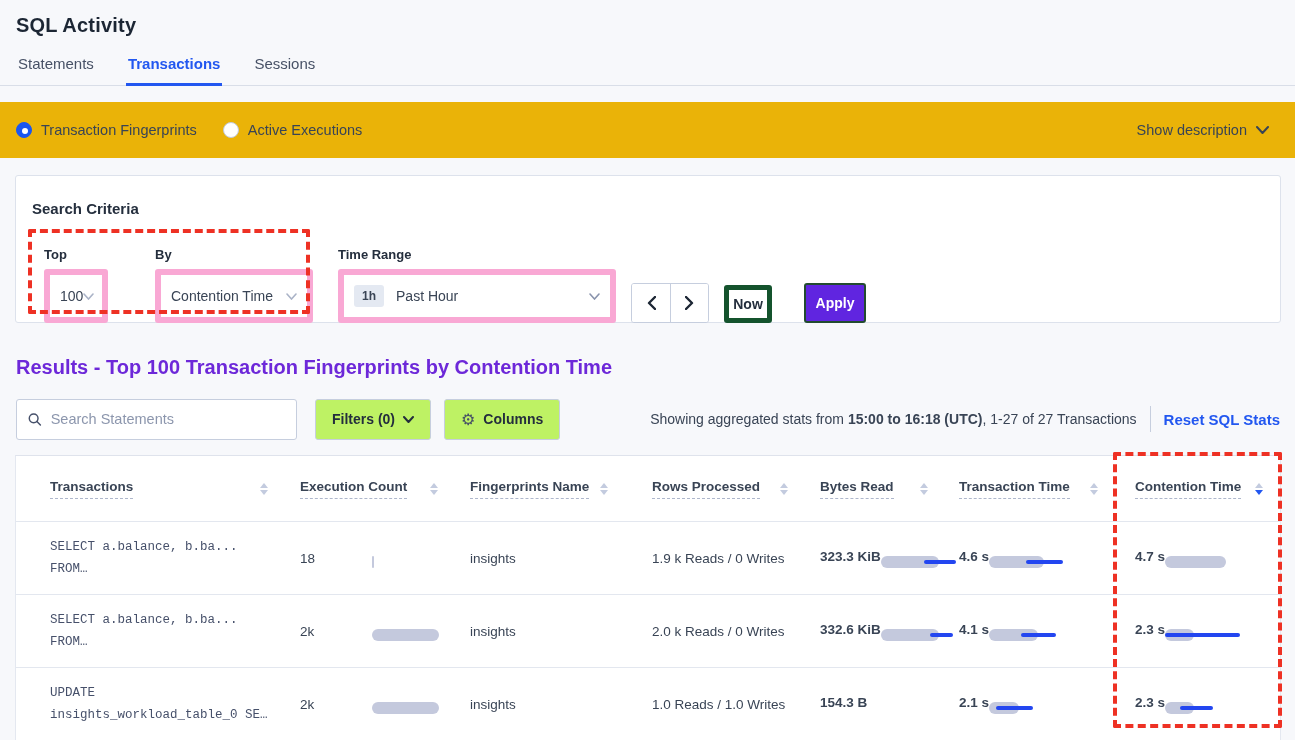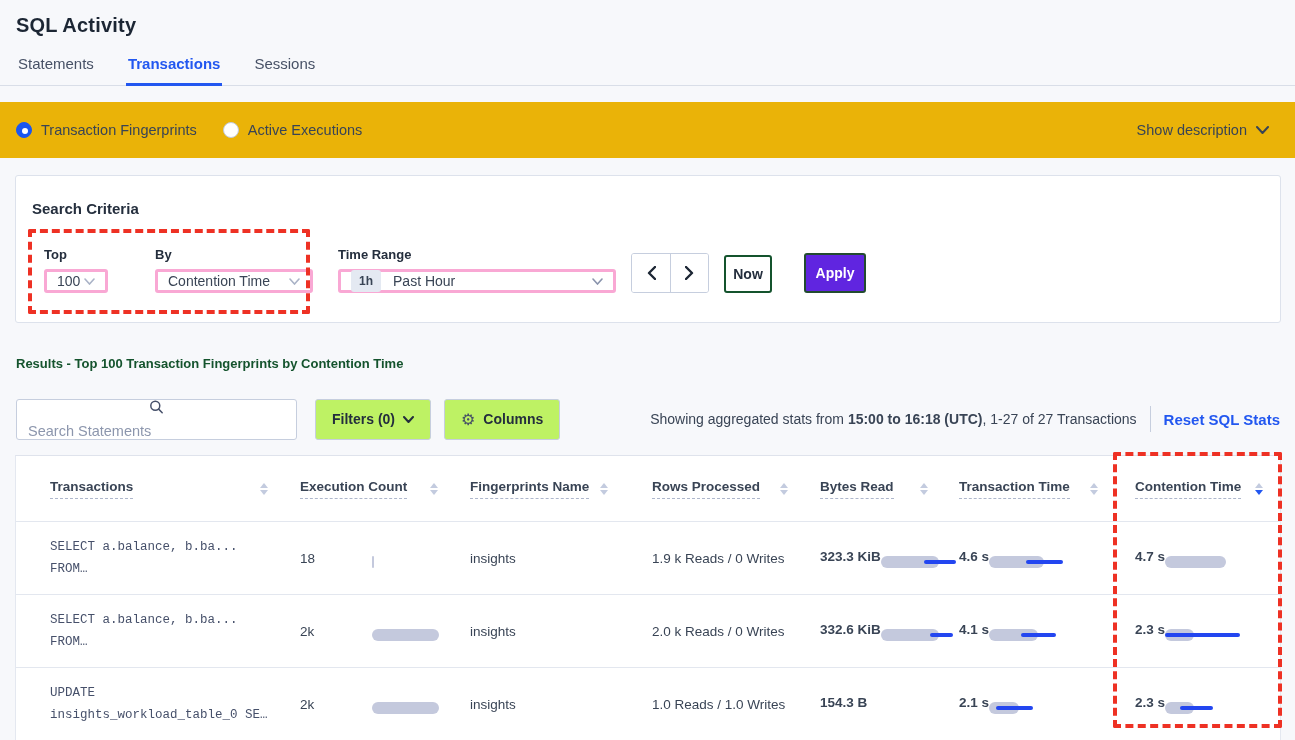--- a/index.html
+++ b/index.html
@@ -23,38 +23,38 @@
   .radio-dot { width:16px; height:16px; border-radius:50%; border:1px solid #c2cadb; background:#fff; position:relative;}
   .radio-opt.selected .radio-dot { background:#1a56f0; border-color:#1a56f0; }
   .radio-opt.selected .radio-dot::after { content:""; position:absolute; left:5px; top:5px; width:6px; height:6px; border-radius:50%; background:#fff;}
   .show-desc { display:flex; align-items:center; gap:9px; font-size:14.5px; color:#394455; cursor:pointer;}
   
   .criteria-card { position:absolute; left:15px; top:175px; width:1266px; height:148px; background:#fff; border:1px solid #dde2ec; border-radius:3px; padding:16px; }
   .criteria-heading { font-size:15px; font-weight:700; color:#242e3d; margin-top:8px;}
   .criteria-row { display:flex; margin-top:30px; }
   .field { display:flex; flex-direction:column; }
   .field-label { font-size:13px; font-weight:700; color:#242e3d; margin-bottom:7px;}
-  .select { height:24px; background:#fff; border:3px solid #f9a8d4; border-radius:3px; display:flex; align-items:center; padding:0 10px; font-size:14px; color:#394455; cursor:pointer;}
+  .select { height:54px; background:#fff; border:6px solid #f9a8d4; border-radius:3px; display:flex; align-items:center; padding:0 10px; font-size:14px; color:#394455; cursor:pointer;}
   .select .chev { margin-left:auto; color:#aab3c7; }
   .sel-top { width:64px; margin-left:12px; }
   .sel-by  { width:158px; }
   .f-by { margin-left:47px; }
   .f-tr { margin-left:25px; }
   .sel-tr { width:278px; }
   .tr-badge { background:#e4e9f2; color:#394455; font-size:12px; font-weight:700; border-radius:3px; padding:4px 8px; margin-right:12px;}
   .tr-buttons { display:flex; align-items:flex-end; margin-left:15px; gap:0;}
   .nav-pair { display:flex; border:1px solid #c6cede; border-radius:3px; overflow:hidden; background:#fff;}
   .nav-btn { width:38px; height:38px; display:flex; align-items:center; justify-content:center; background:#fff; border:none; cursor:pointer;}
   .nav-btn + .nav-btn { border-left:1px solid #c6cede; }
-  .now-btn { margin-left:15px; height:38px; width:48px; background:#fff; border:2px solid #14532d; border-radius:3px; font-size:14px; font-weight:700; color:#242e3d; cursor:pointer; font-family:inherit;}
+  .now-btn { margin-left:15px; height:38px; width:48px; background:#fff; border:5px solid #14532d; border-radius:3px; font-size:14px; font-weight:700; color:#242e3d; cursor:pointer; font-family:inherit;}
   .apply-btn { margin-left:32px; height:40px; width:62px; background:#6025e0; border:2px solid #234b30; border-radius:3px; color:#fff; font-size:14px; font-weight:700; cursor:pointer; font-family:inherit;}
   
-  .results-heading { position:absolute; left:16px; top:356px; font-size:13px; font-weight:700; color:#14532d;}
+  .results-heading { position:absolute; left:16px; top:356px; font-size:20px; font-weight:700; color:#6d28d9;}
   .controls-row { position:absolute; left:16px; top:398px; width:1265px; height:42px; display:flex; align-items:center;}
-  .search-box { width:281px; height:41px; background:#fff; border:1px solid #c6cede; border-radius:3px; display:flex; align-items:center; padding:0 11px; gap:9px;flex-direction:column;}
+  .search-box { width:281px; height:41px; background:#fff; border:1px solid #c6cede; border-radius:3px; display:flex; align-items:center; padding:0 11px; gap:9px;}
   .search-box input { border:none; outline:none; font-size:14.5px; color:#394455; width:100%; font-family:inherit; background:transparent;}
   .search-box input::placeholder { color:#8c96ad; }
   .ctl-btn { height:41px; background:#bef264; border:1px solid #c6cede; border-radius:3px; display:flex; align-items:center; gap:8px; padding:0 16px; font-size:14px; font-weight:700; color:#242e3d; cursor:pointer; font-family:inherit;}
   .filters-btn { margin-left:18px; }
   .columns-btn { margin-left:13px; }
   .gear { font-size:16px; color:#475166; font-weight:400;}
   .stats-text { margin-left:auto; font-size:14px; color:#394455; white-space:nowrap;}
   .stats-text b { font-weight:700; }
   .v-divider { width:1px; height:26px; background:#c6cede; margin:0 13px; }
   .reset-link { font-size:15px; font-weight:700; color:#2257f0; cursor:pointer; white-space:nowrap; padding-right:1px;}

